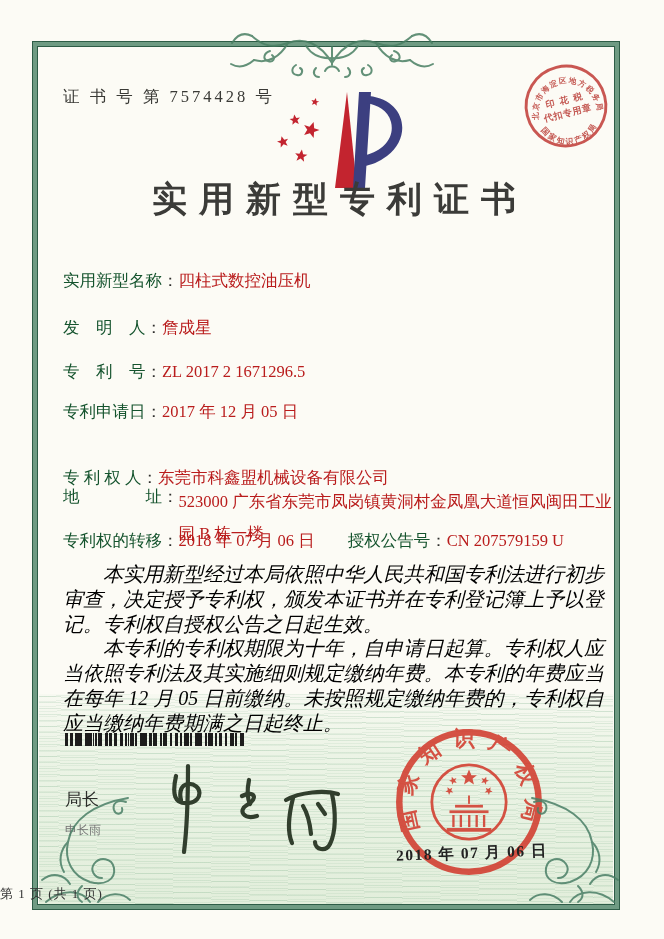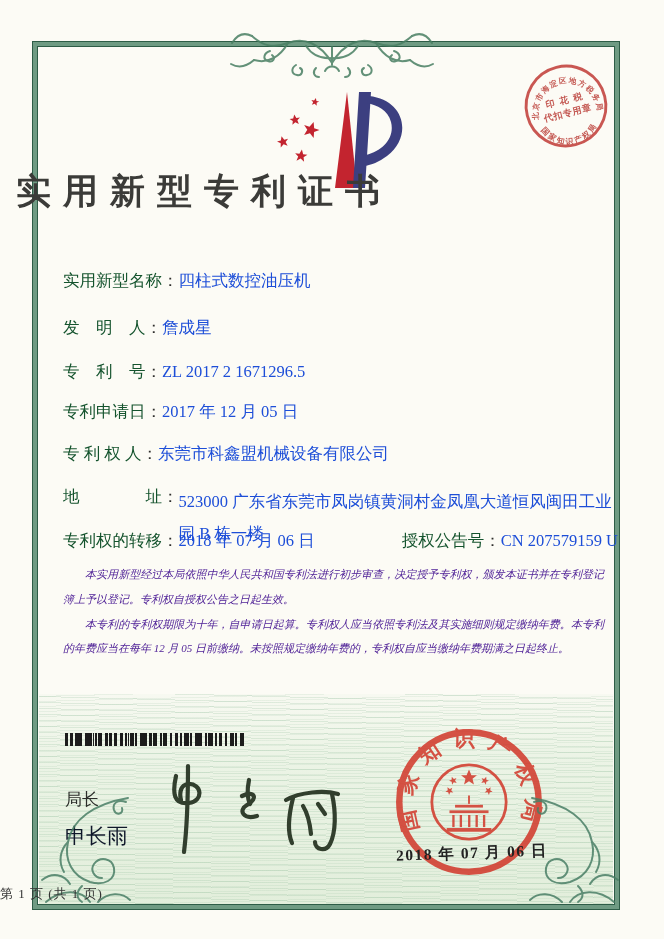--- a/index.html
+++ b/index.html
@@ -19,39 +19,39 @@
   }
   
   .green-band{
     position:absolute;left:39px;top:694px;width:574px;height:213px;
     background:
       repeating-linear-gradient(1.5deg, rgba(124,176,138,.20) 0 1px, rgba(255,255,255,0) 1px 6px),
       repeating-linear-gradient(-1.5deg, rgba(124,176,138,.12) 0 1px, rgba(255,255,255,0) 1px 5px),
       linear-gradient(180deg, rgba(234,243,229,.25) 0, #ecf4e6 60px, #e2eedb 100%);
   }
   .cert-no{position:absolute;left:63px;top:86px;font-size:16.5px;letter-spacing:3px;color:#3a3a36;}
-  .doc-title{position:absolute;left:0;right:0;top:168px;text-align:left;font-size:35px;font-weight:700;letter-spacing:12px;color:#3b3b38;margin-left:16px;}
+  .doc-title{position:absolute;left:0;right:0;top:176px;text-align:center;font-size:35px;font-weight:700;letter-spacing:12px;color:#3b3b38;margin-left:16px;}
   .logo{position:absolute;left:265px;top:84px;}
   .fields{position:absolute;left:63px;top:0;width:552px;}
   .row{position:absolute;left:0;font-size:16.5px;white-space:nowrap;}
   .row .flabel{display:inline-block;color:#14532d;}
-  .row .fvalue{color:#1d4ed8;}
+  .row .fvalue{color:#b91c1c;}
   .row .wrapval{display:inline-block;white-space:normal;width:447px;vertical-align:top;line-height:32px;}
-  .grant-right{margin-left:87px;}
-  .bodytext{position:absolute;left:63px;top:562px;width:541px;font-size:11px;line-height:24.8px;text-align:justify;font-style:italic;color:#4c1d95;}
+  .grant-right{margin-left:33px;}
+  .bodytext{position:absolute;left:63px;top:562px;width:541px;font-size:20px;line-height:24.8px;text-align:justify;font-style:italic;color:#000000;}
   .bodytext p{margin:0;text-indent:2em;}
   .barcode{
     position:absolute;left:65px;top:733px;width:179px;height:13px;
     background:
       repeating-linear-gradient(90deg,#1c1c1c 0 2px,transparent 2px 5px),
       repeating-linear-gradient(90deg,#1c1c1c 0 1px,transparent 1px 7px),
       repeating-linear-gradient(90deg,#1c1c1c 0 3px,transparent 3px 11px);
   }
   .signer-title{position:absolute;left:65px;top:788px;font-size:17px;font-family:Liberation Sans, sans-serif;color:#2b2d2a;}
-  .signer-name{position:absolute;left:65px;top:822px;font-size:21px;font-family:"Liberation Sans",sans-serif;color:#0f172a;}
+  .signer-name{position:absolute;left:65px;top:822px;font-size:12px;font-family:"Liberation Sans",sans-serif;color:#737373;}
   .signature{position:absolute;left:138px;top:750px;}
   .sipo-seal{position:absolute;left:390px;top:723px;}
   .seal-date{position:absolute;left:396px;top:843px;font-size:15.5px;font-weight:700;letter-spacing:1.5px;color:#222;transform:rotate(-2deg);}
   .tax-seal{position:absolute;left:508px;top:48px;transform:rotate(-14deg);opacity:.92;}
   .footer{position:absolute;left:0;right:0;top:885px;font-size:13px;letter-spacing:1px;color:#333;}
   .crest{position:absolute;left:226px;top:23px;}
   .corner-bl{position:absolute;left:38px;top:794px;}
   .corner-br{position:absolute;left:527px;top:794px;transform:scaleX(-1);}
 </style>
 </head>
@@ -73,20 +73,21 @@
         <path d="M44,28 c-6,2 -8,8 -2,10 c5,2 8,-3 4,-6"></path>
         <path d="M70,42 c-5,3 -5,9 1,10 c5,1 7,-5 3,-7"></path>
         <path d="M90,45 c-4,4 -2,9 3,9"></path>
       </g>
       <use href="#crestL" transform="translate(212,0) scale(-1,1)"></use>
       <path d="M106,24 L106,42"></path>
       <path d="M99,48 C102,42 110,42 113,48"></path>
     </g>
   </svg>
 
+  <div class="cert-no">证 书 号 第 7574428 号</div>
 
   <svg class="logo" width="146" height="112" viewBox="0 0 146 112">
     <g fill="#c3242f">
       <polygon points="0,-10 2.9,-3.1 9.5,-3.1 4.2,1.2 5.9,8.1 0,4 -5.9,8.1 -4.2,1.2 -9.5,-3.1 -2.9,-3.1" transform="translate(50,18) scale(0.42) rotate(12)"></polygon>
       <polygon points="0,-10 2.9,-3.1 9.5,-3.1 4.2,1.2 5.9,8.1 0,4 -5.9,8.1 -4.2,1.2 -9.5,-3.1 -2.9,-3.1" transform="translate(30,36) scale(0.55) rotate(-8)"></polygon>
       <polygon points="0,-10 2.9,-3.1 9.5,-3.1 4.2,1.2 5.9,8.1 0,4 -5.9,8.1 -4.2,1.2 -9.5,-3.1 -2.9,-3.1" transform="translate(46,46) scale(0.85) rotate(18)"></polygon>
       <polygon points="0,-10 2.9,-3.1 9.5,-3.1 4.2,1.2 5.9,8.1 0,4 -5.9,8.1 -4.2,1.2 -9.5,-3.1 -2.9,-3.1" transform="translate(18,58) scale(0.6) rotate(-14)"></polygon>
       <polygon points="0,-10 2.9,-3.1 9.5,-3.1 4.2,1.2 5.9,8.1 0,4 -5.9,8.1 -4.2,1.2 -9.5,-3.1 -2.9,-3.1" transform="translate(36,72) scale(0.65) rotate(8)"></polygon>
       <polygon points="82,8 70,104 92,104"></polygon>
     </g>
@@ -120,21 +121,21 @@
     </div>
     <div class="row" style="top:317px">
       <span class="flabel">发　明　人</span>：<span class="fvalue">詹成星</span>
     </div>
     <div class="row" style="top:361px">
       <span class="flabel">专　利　号</span>：<span class="fvalue">ZL 2017 2 1671296.5</span>
     </div>
     <div class="row" style="top:401px">
       <span class="flabel">专利申请日</span>：<span class="fvalue">2017 年 12 月 05 日</span>
     </div>
-    <div class="row" style="top:443px">
+    <div class="row" style="top:467px">
       <span class="flabel">专 利 权 人</span>：<span class="fvalue">东莞市科鑫盟机械设备有限公司</span>
     </div>
     <div class="row" style="top:486px">
       <span class="flabel">地　　　　址</span>：<span class="fvalue wrapval">523000 广东省东莞市凤岗镇黄洞村金凤凰大道恒风闽田工业园 B 栋一楼</span>
     </div>
     <div class="row" style="top:530px">
       <span><span class="flabel">专利权的转移</span>：<span class="fvalue">2018 年 07 月 06 日</span></span><span class="grant-right"><span class="flabel">授权公告号</span>：<span class="fvalue">CN 207579159 U</span></span>
     </div>
   </div>
 

